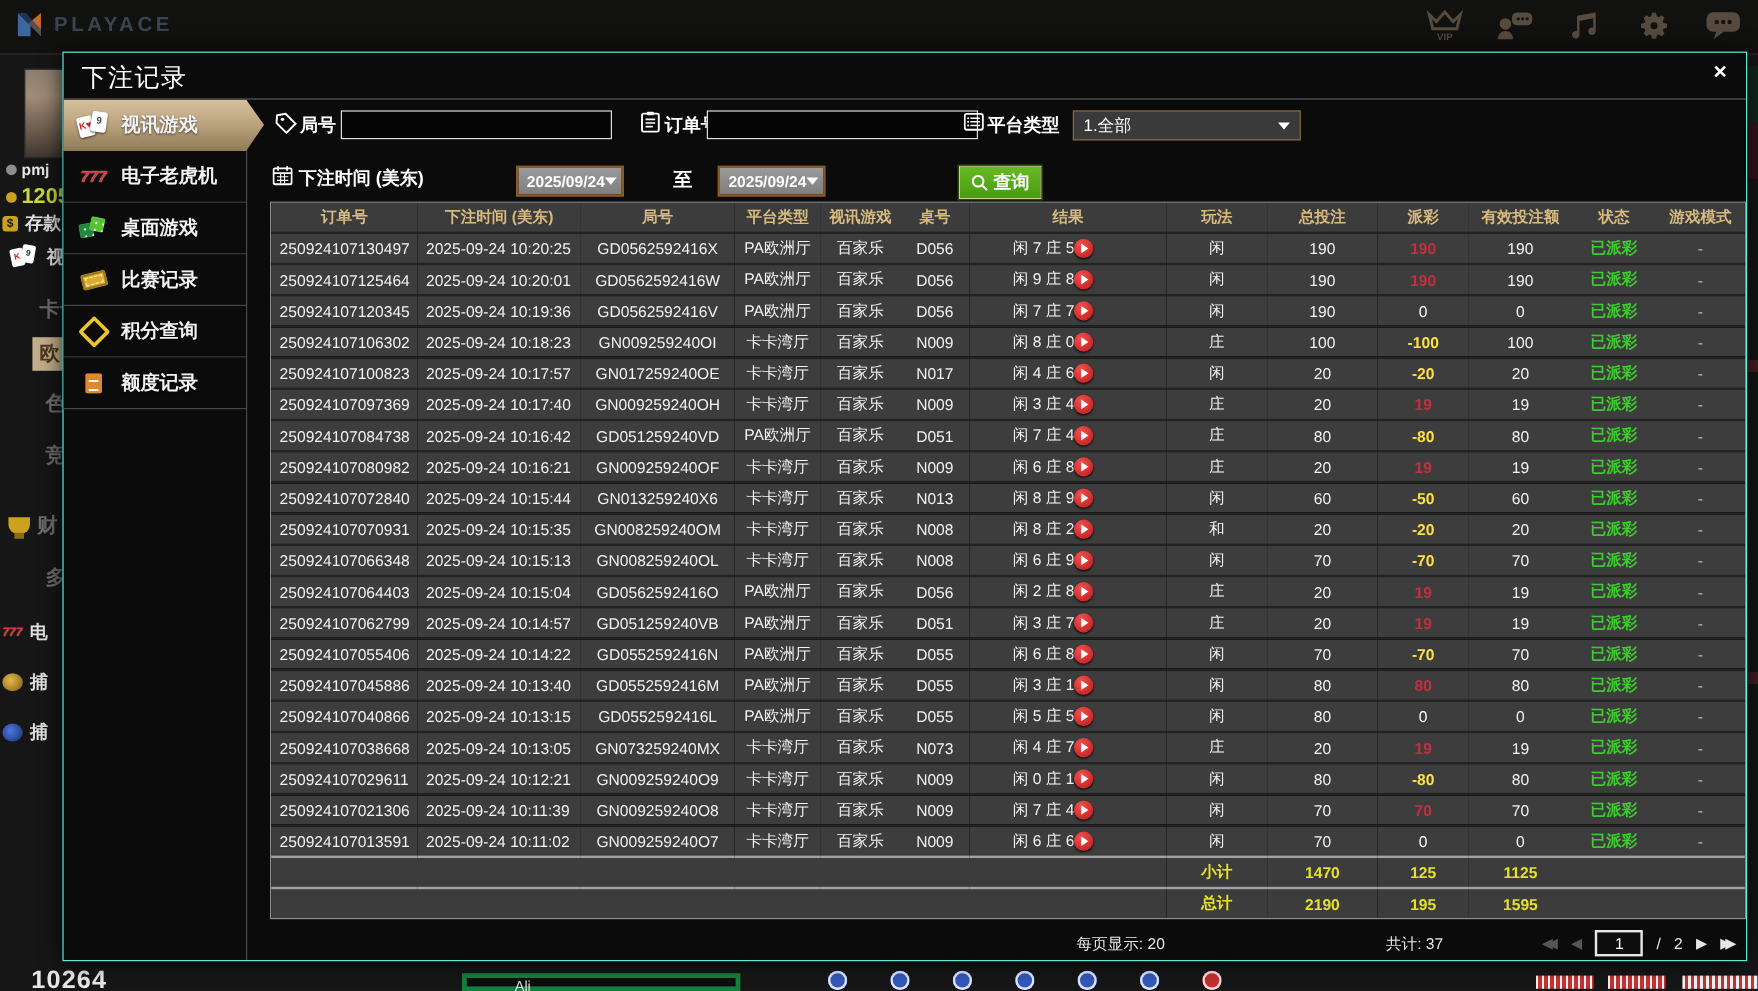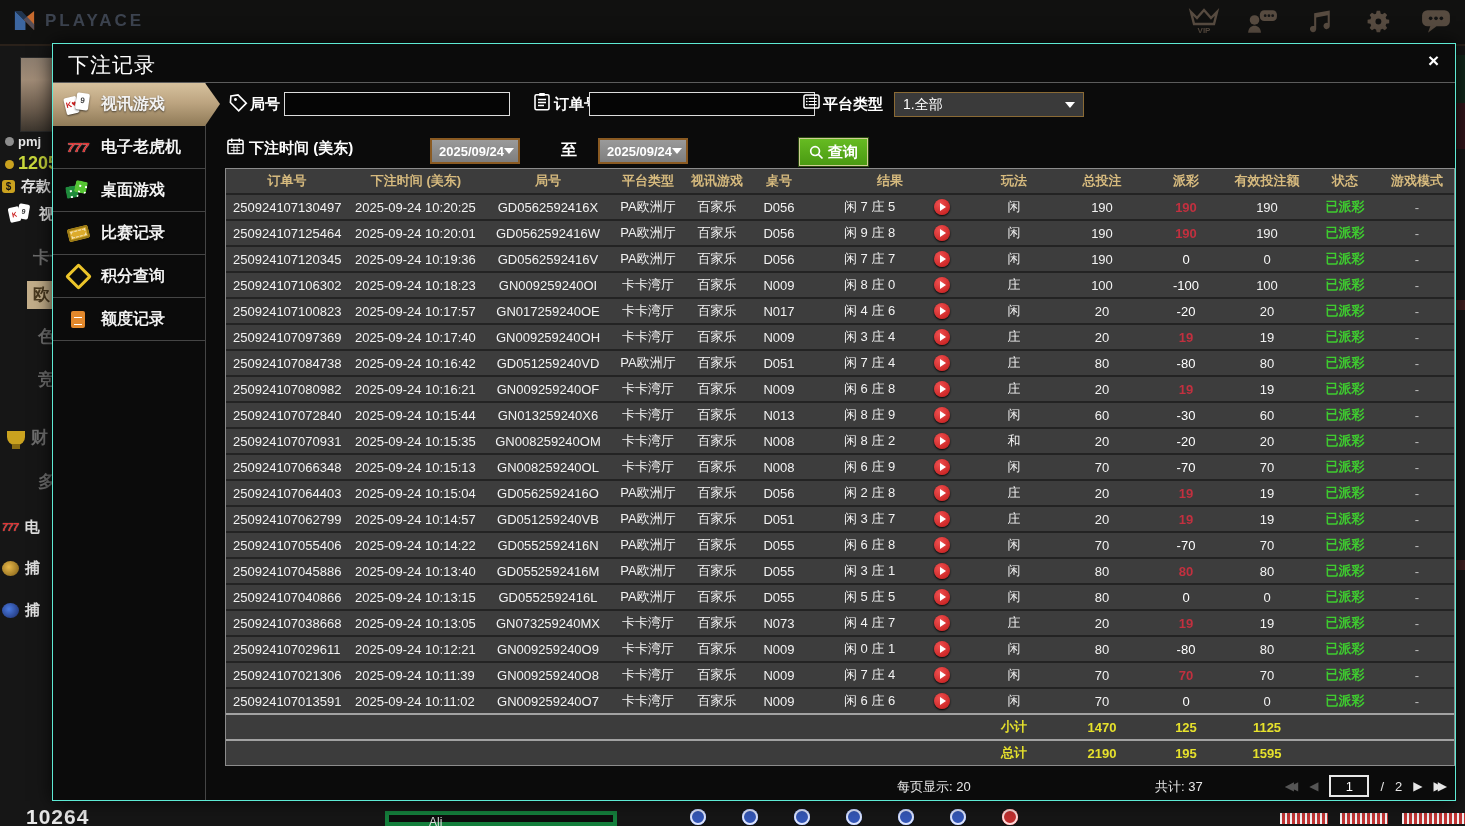--- a/index.html
+++ b/index.html
@@ -109,26 +109,26 @@
     color:#fff;font-size:15px;font-weight:bold;cursor:pointer}
 
   
   .tblwrap{position:absolute;left:172px;top:124px;width:1228px;border:1px solid #8c8c8c}
   table{width:100%;border-collapse:collapse;table-layout:fixed}
   th{height:24px;background:#3c3c3c;color:#d6ba7e;font-size:13px;font-weight:bold;padding:0;white-space:nowrap}
   td{height:24px;background:#3d3d3d;color:#f2f2f2;font-size:13px;text-align:center;padding:0;white-space:nowrap;overflow:hidden}
   tbody tr td{border-top:2px solid #232323}
   .c-left{text-align:left;padding-left:7px}
   .c-result{padding:0}
-  .resbox{display:flex;align-items:center;justify-content:space-between;padding:0 22px 0 36px}
+  .resbox{display:flex;align-items:center;padding:0 22px 0 36px}
   .play-btn{width:16px;height:16px;border-radius:50%;background:radial-gradient(circle at 35% 30%,#f05050,#c01818);
     display:flex;align-items:center;justify-content:center;cursor:pointer;box-shadow:0 1px 2px #000}
   .play-tri{width:0;height:0;border-top:4px solid transparent;border-bottom:4px solid transparent;border-left:6px solid #fff;margin-left:2px}
   .pc-red{color:#c2303f;font-weight:bold}
-  .pc-green{color:#ffffff;font-weight:normal}
+  .pc-green{color:#fde047;font-weight:bold}
   .pc-white{color:#fff}
   .st-green{color:#3ecb2f;font-weight:bold}
   .c-mode{color:#bdbdbd}
   tfoot td{border-top:2px solid #a2a2a2;background:#3c3c3c;color:#e6e12c;font-weight:bold;font-size:13px}
 
   
   .pager{position:absolute;left:172px;top:728px;width:1228px;height:28px;font-size:13px;color:#e6e6e6}
   .pg-perpage{position:absolute;left:672px;top:6px}
   .pg-count{position:absolute;left:930px;top:6px}
   .pg-nav{position:absolute;right:6px;top:3px;display:flex;align-items:center;gap:11px}
@@ -574,21 +574,21 @@
             <td class="c-result">
               <span class="resbox">
                 <span>闲 8 庄 9</span>
                 <span class="play-btn">
                   <span class="play-tri"></span>
                 </span>
               </span>
             </td>
             <td>闲</td>
             <td>60</td>
-            <td class="pc-green">-30</td>
+            <td class="pc-green">-50</td>
             <td>60</td>
             <td class="st-green">已派彩</td>
             <td class="c-mode">-</td>
           </tr>
           <tr>
             <td class="c-left">250924107070931</td>
             <td class="c-left">2025-09-24 10:15:35</td>
             <td>GN008259240OM</td>
             <td>卡卡湾厅</td>
             <td>百家乐</td>

